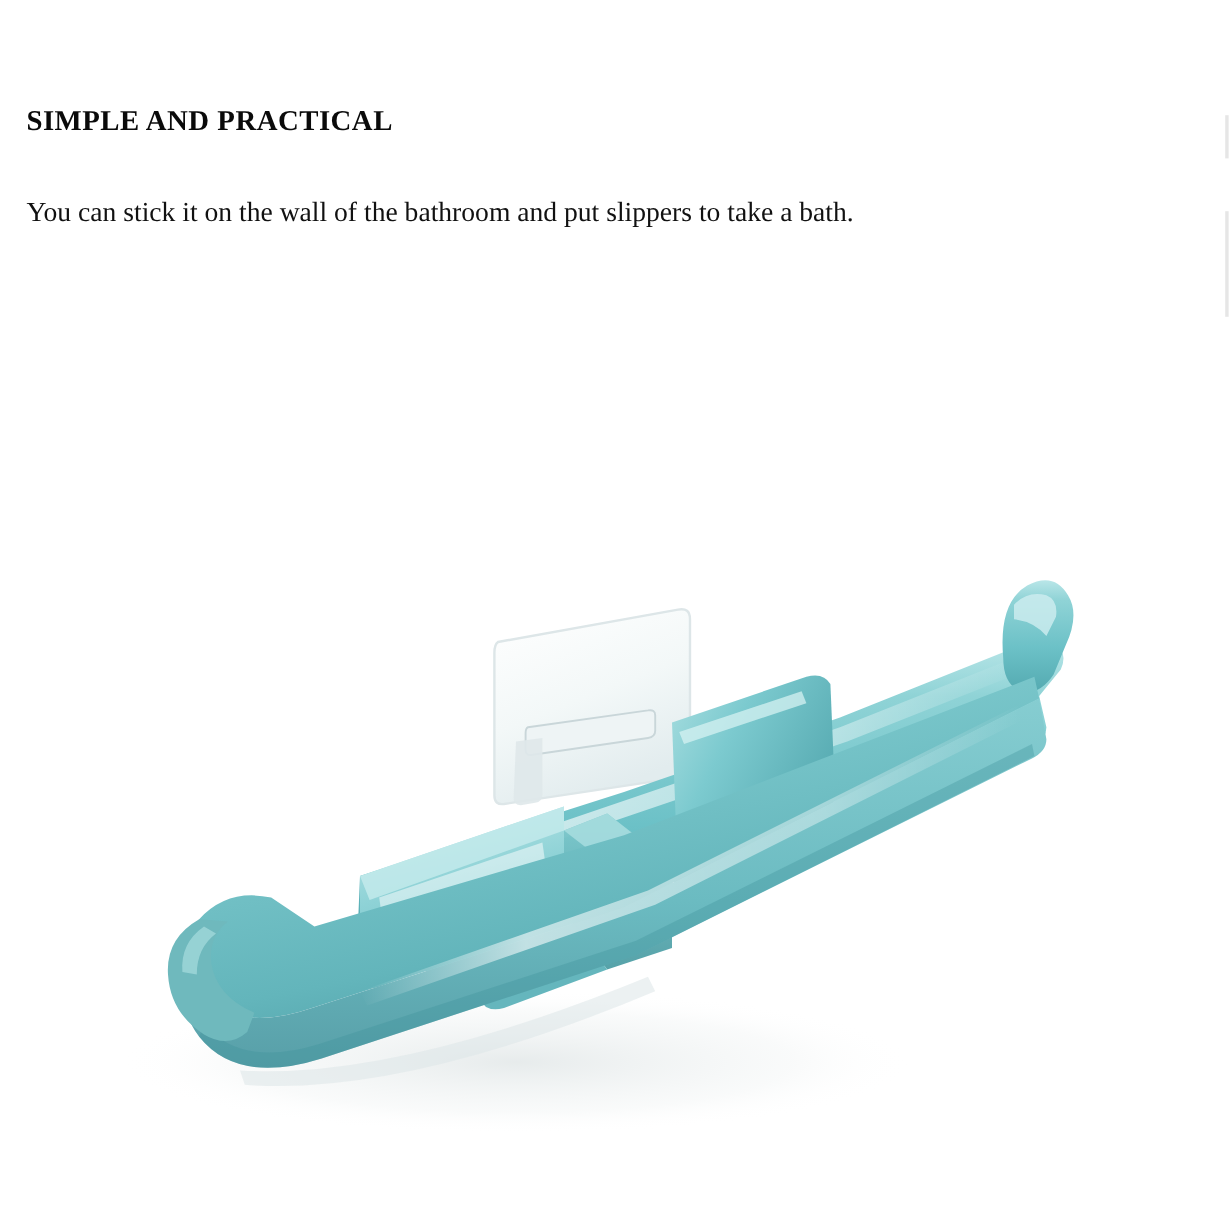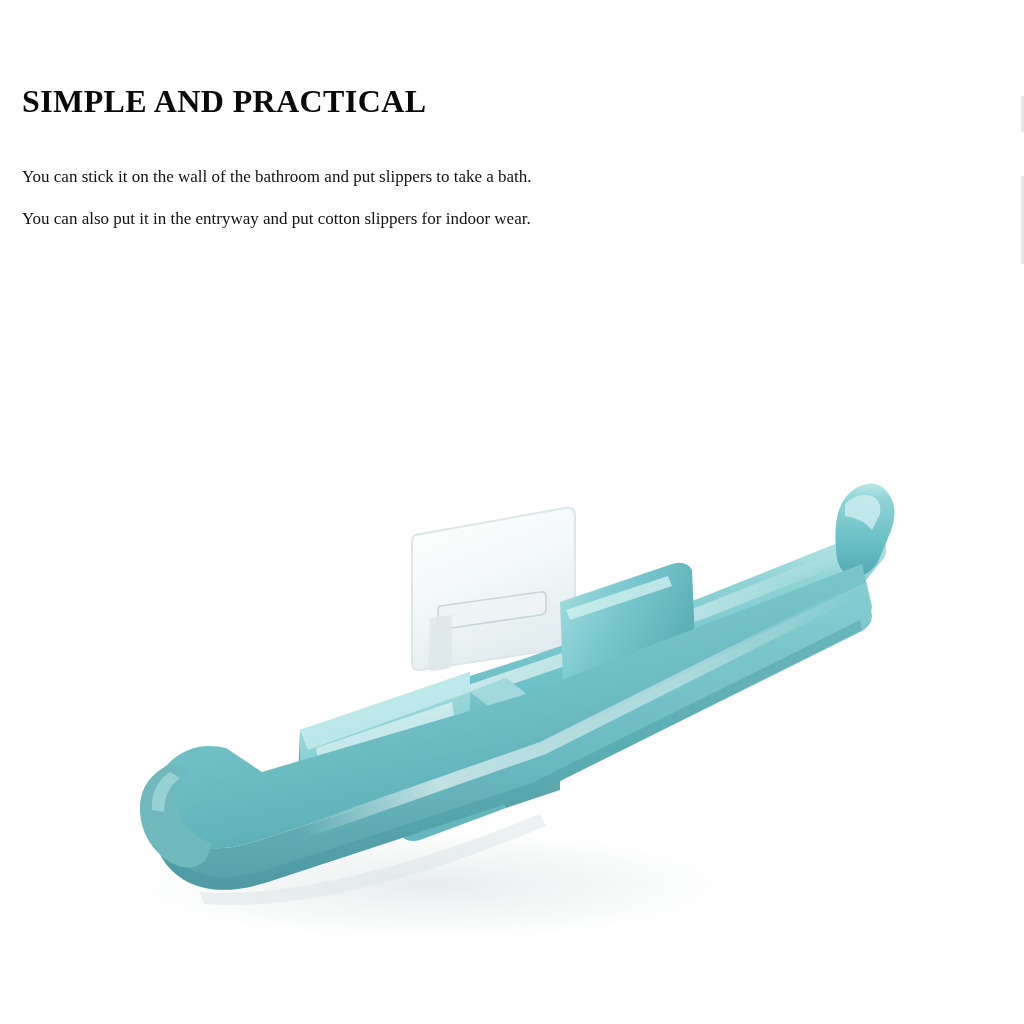--- a/index.html
+++ b/index.html
@@ -28,31 +28,31 @@
   .text-block {
     position: absolute;
     left: 22px;
     top: 84px;
     width: 960px;
   }
 
   .heading {
     font-family: "Liberation Serif", "DejaVu Serif", serif;
     font-weight: bold;
-    font-size: 32px;
+    font-size: 24px;
     letter-spacing: 0.4px;
     line-height: 34px;
     margin: 0 0 38px 0;
     color: #0a0a0a;
     white-space: nowrap;
   }
 
   .paragraph {
     font-family: "Liberation Serif", "DejaVu Serif", serif;
-    font-size: 17px;
+    font-size: 23px;
     line-height: 42px;
     margin: 0;
     color: #111111;
   }
   .paragraph .line {
     display: block;
     white-space: nowrap;
   }
 
   
@@ -84,21 +84,20 @@
 <body>
 
 <div id="page">
 
   <div class="text-block">
 
     <h1 class="heading">SIMPLE AND PRACTICAL</h1>
 
     <p class="paragraph">
       <span class="line">You can stick it on the wall of the bathroom and put slippers to take a bath.</span>
-      <span class="line">You can also put it in the entryway and put cotton slippers for indoor wear.</span>
     </p>
   </div>
 
   <figure class="product-figure" style="margin:0;">
     <svg class="product-svg" viewBox="0 0 1024 560" xmlns="http://www.w3.org/2000/svg">
       <defs>
 
         <linearGradient id="gRailTop" x1="0" y1="0" x2="0" y2="1">
           <stop offset="0%" stop-color="#b9e6e8"></stop>
           <stop offset="18%" stop-color="#8fd3d6"></stop>

